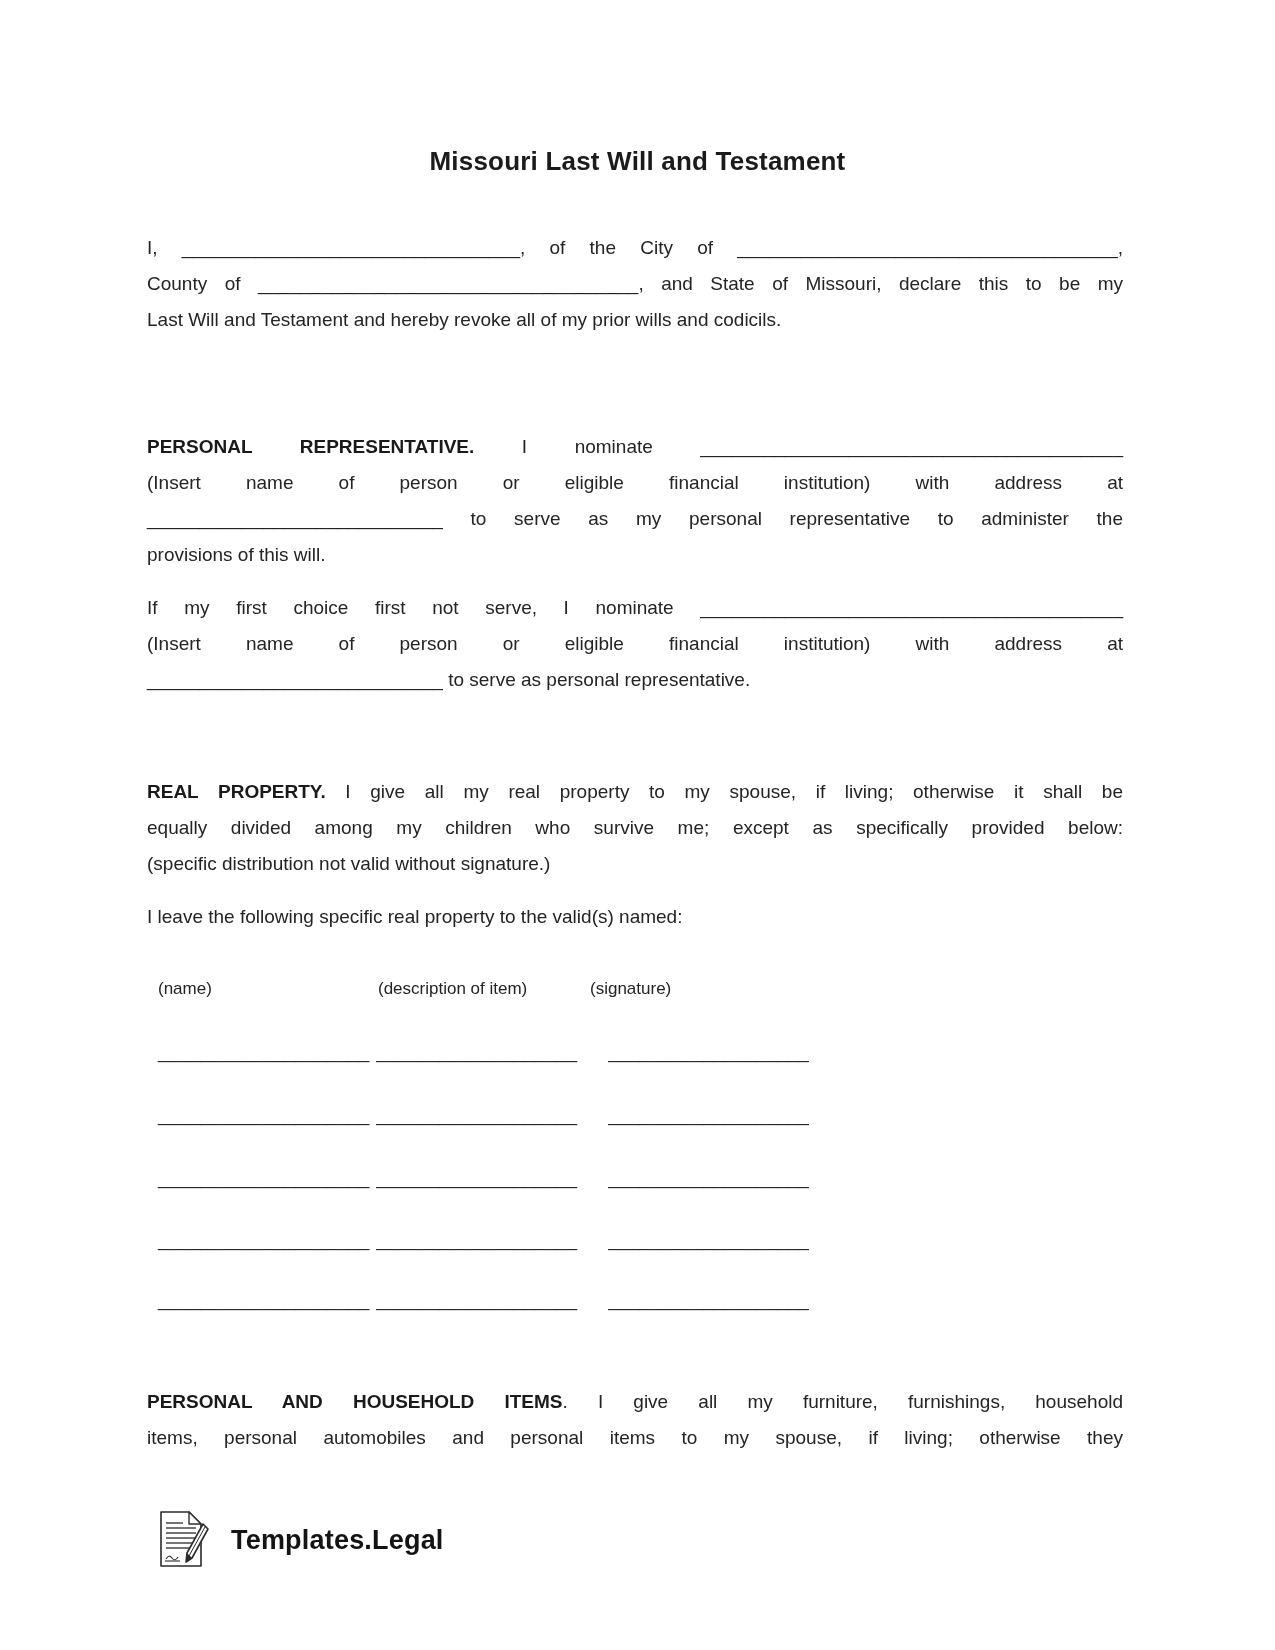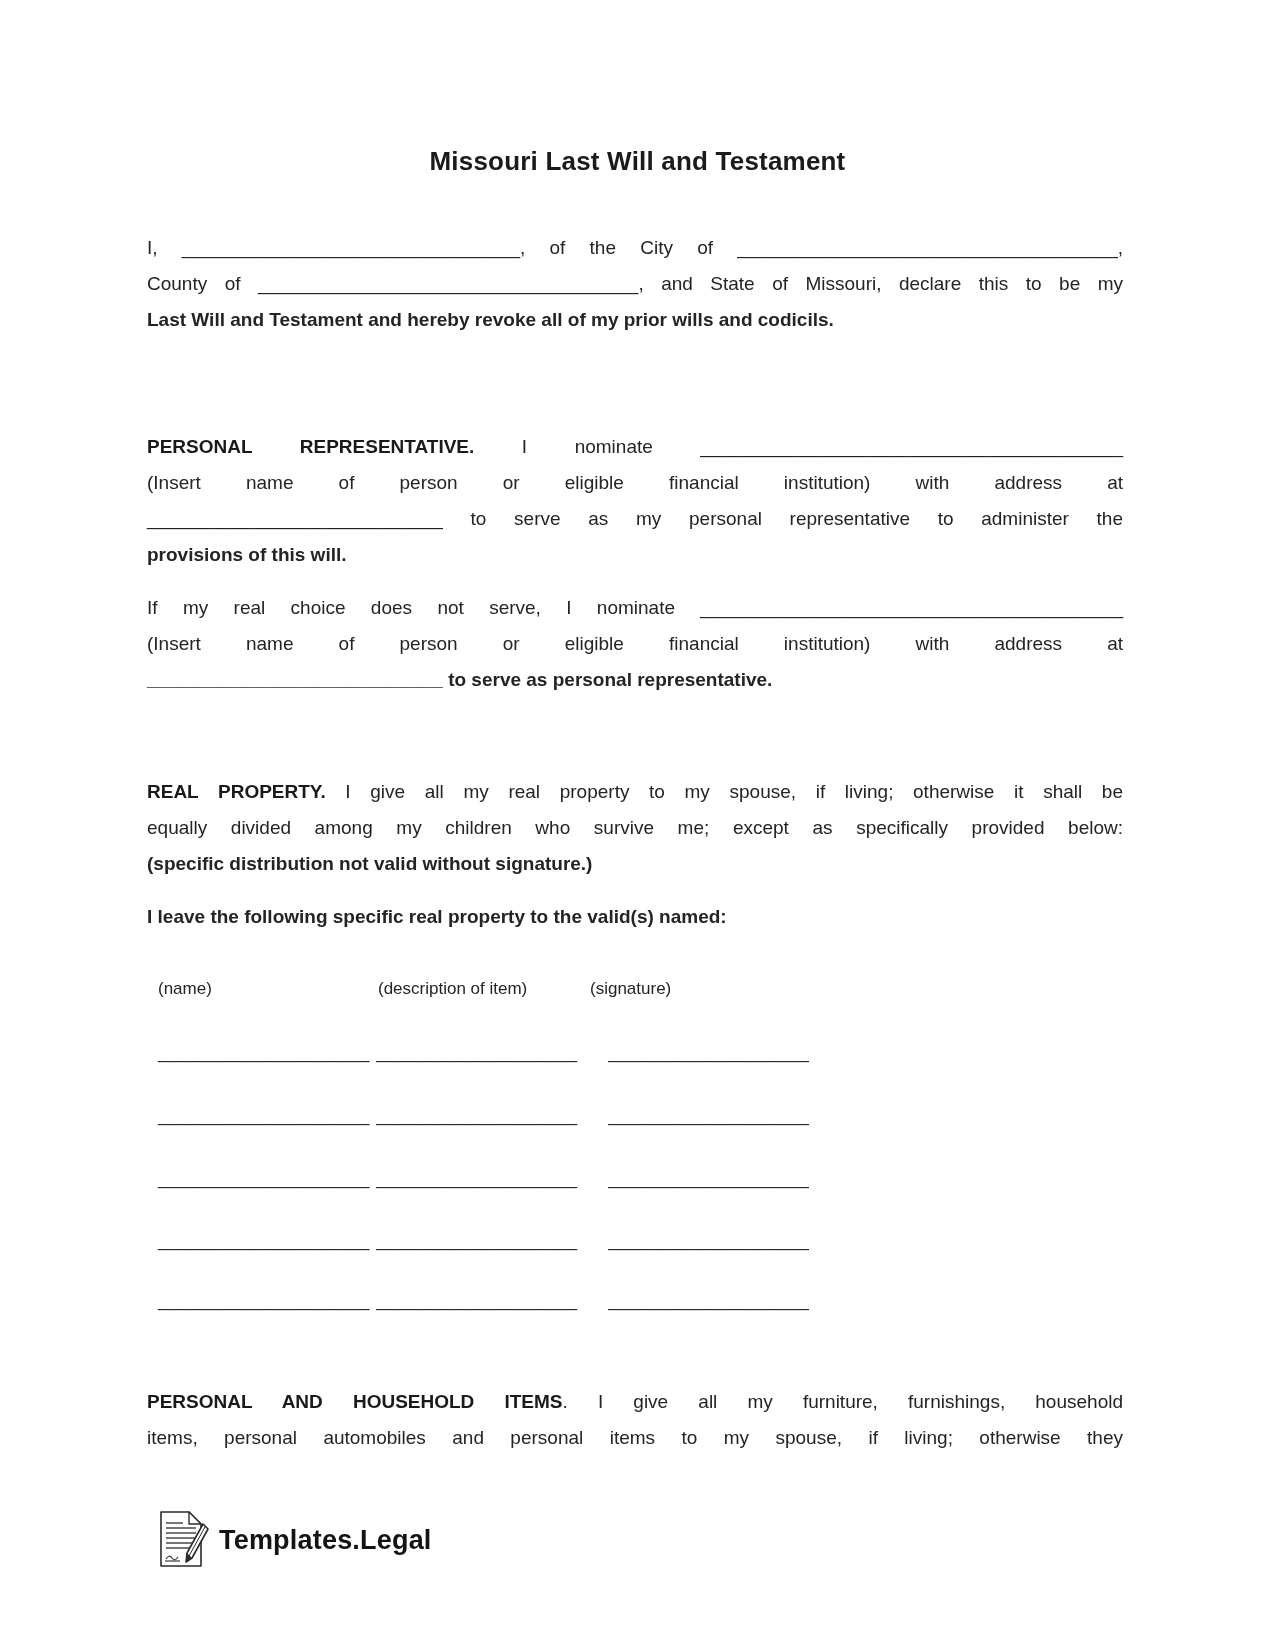--- a/index.html
+++ b/index.html
@@ -17,38 +17,38 @@
     margin:0;text-align:center;
     font-size:26px;font-weight:700;color:#1b1b1b;
     letter-spacing:0.2px;
   }
   .para{
     position:absolute;left:147px;width:976px;
     font-size:19px;color:#242424;
   }
   .jline,.lline{height:36px;line-height:36px;}
   .jline{text-align:justify;text-align-last:justify;text-justify:inter-word;}
-  .lline{text-align:right;text-align-last:left;font-weight:bold;}
+  .lline{text-align:right;text-align-last:left;}
   .b{font-weight:700;color:#1a1a1a;}
   .theader{
     position:absolute;left:147px;top:971px;width:976px;height:36px;
     line-height:36px;font-size:17px;color:#242424;
   }
   .theader span{position:absolute;top:0;}
   .th1{left:11px;} .th2{left:231px;} .th3{left:443px;}
   .trow{
     position:absolute;left:147px;width:976px;height:36px;
     line-height:36px;font-size:19px;color:#2a2a2a;white-space:nowrap;
   }
   .trow .c1{margin-left:11px;}
   .trow .c2{margin-left:7px;}
   .trow .c3{margin-left:31px;}
   .footer{
     position:absolute;left:156px;top:1510px;height:60px;
-    display:flex;align-items:center;gap:9px;
+    display:flex;align-items:center;gap:21px;
   }
   .brand{
     font-size:27px;font-weight:700;color:#141414;letter-spacing:0.2px;
   }
   .logo-svg{display:block;}
 </style>
 </head>
 <body>
 
 <div class="page">
@@ -62,21 +62,21 @@
   </div>
 
   <div class="para" style="top:429px">
     <div class="jline"><span class="b">PERSONAL REPRESENTATIVE.</span><span> I nominate ________________________________________</span></div>
     <div class="jline"><span>(Insert name of person or eligible financial institution) with address at</span></div>
     <div class="jline"><span>____________________________ to serve as my personal representative to administer the</span></div>
     <div class="lline"><span>provisions of this will.</span></div>
   </div>
 
   <div class="para" style="top:590px">
-    <div class="jline"><span>If my real choice does not serve, I nominate ________________________________________</span></div>
+    <div class="jline"><span>If my first choice first not serve, I nominate ________________________________________</span></div>
     <div class="jline"><span>(Insert name of person or eligible financial institution) with address at</span></div>
     <div class="lline"><span>____________________________ to serve as personal representative.</span></div>
   </div>
 
   <div class="para" style="top:774px">
     <div class="jline"><span class="b">REAL PROPERTY.</span><span> I give all my real property to my spouse, if living; otherwise it shall be</span></div>
     <div class="jline"><span>equally divided among my children who survive me; except as specifically provided below:</span></div>
     <div class="lline"><span>(specific distribution not valid without signature.)</span></div>
   </div>
 

